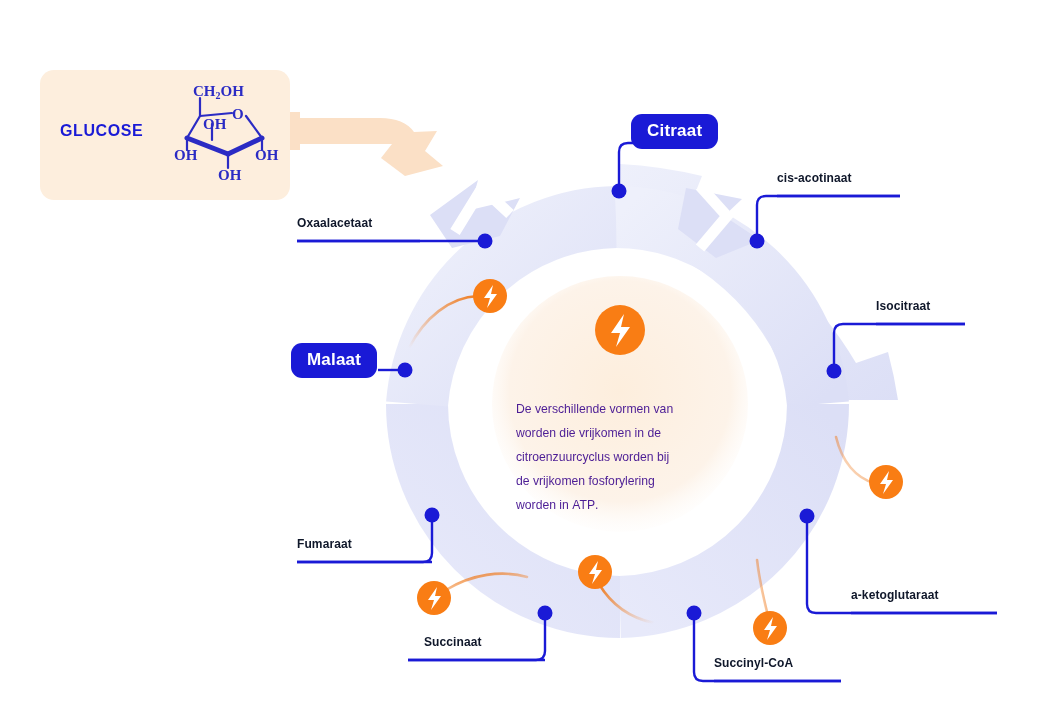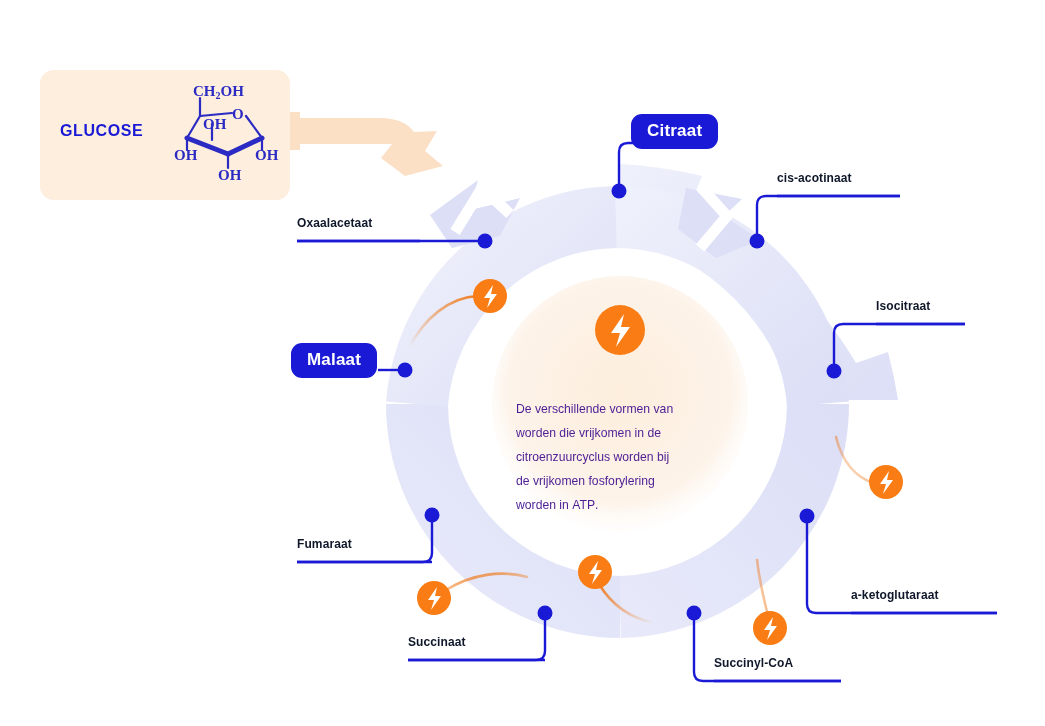--- a/index.html
+++ b/index.html
@@ -212,21 +212,21 @@
   <div class="chip" style="left:631px;top:114px;">Citraat</div>
 
   <div class="lbl" style="left:777px;top:171px;">cis-acotinaat</div>
 
   <div class="lbl" style="left:876px;top:299px;">Isocitraat</div>
 
   <div class="lbl" style="left:851px;top:588px;">a-ketoglutaraat</div>
 
   <div class="lbl" style="left:714px;top:656px;">Succinyl-CoA</div>
 
-  <div class="lbl" style="left:408px;top:635px;">Succinaat</div>
+  <div class="lbl" style="left:424px;top:635px;">Succinaat</div>
 
   <div class="lbl" style="left:297px;top:537px;">Fumaraat</div>
 
   <div class="chip" style="left:283px;top:343px;margin-left:8px;">Malaat</div>
 
   <div class="lbl" style="left:297px;top:216px;">Oxaalacetaat</div>
 
   <svg class="layer" viewBox="0 0 1045 726">
     <g>
       <circle cx="490" cy="296" r="17" fill="#f97d14"></circle>

